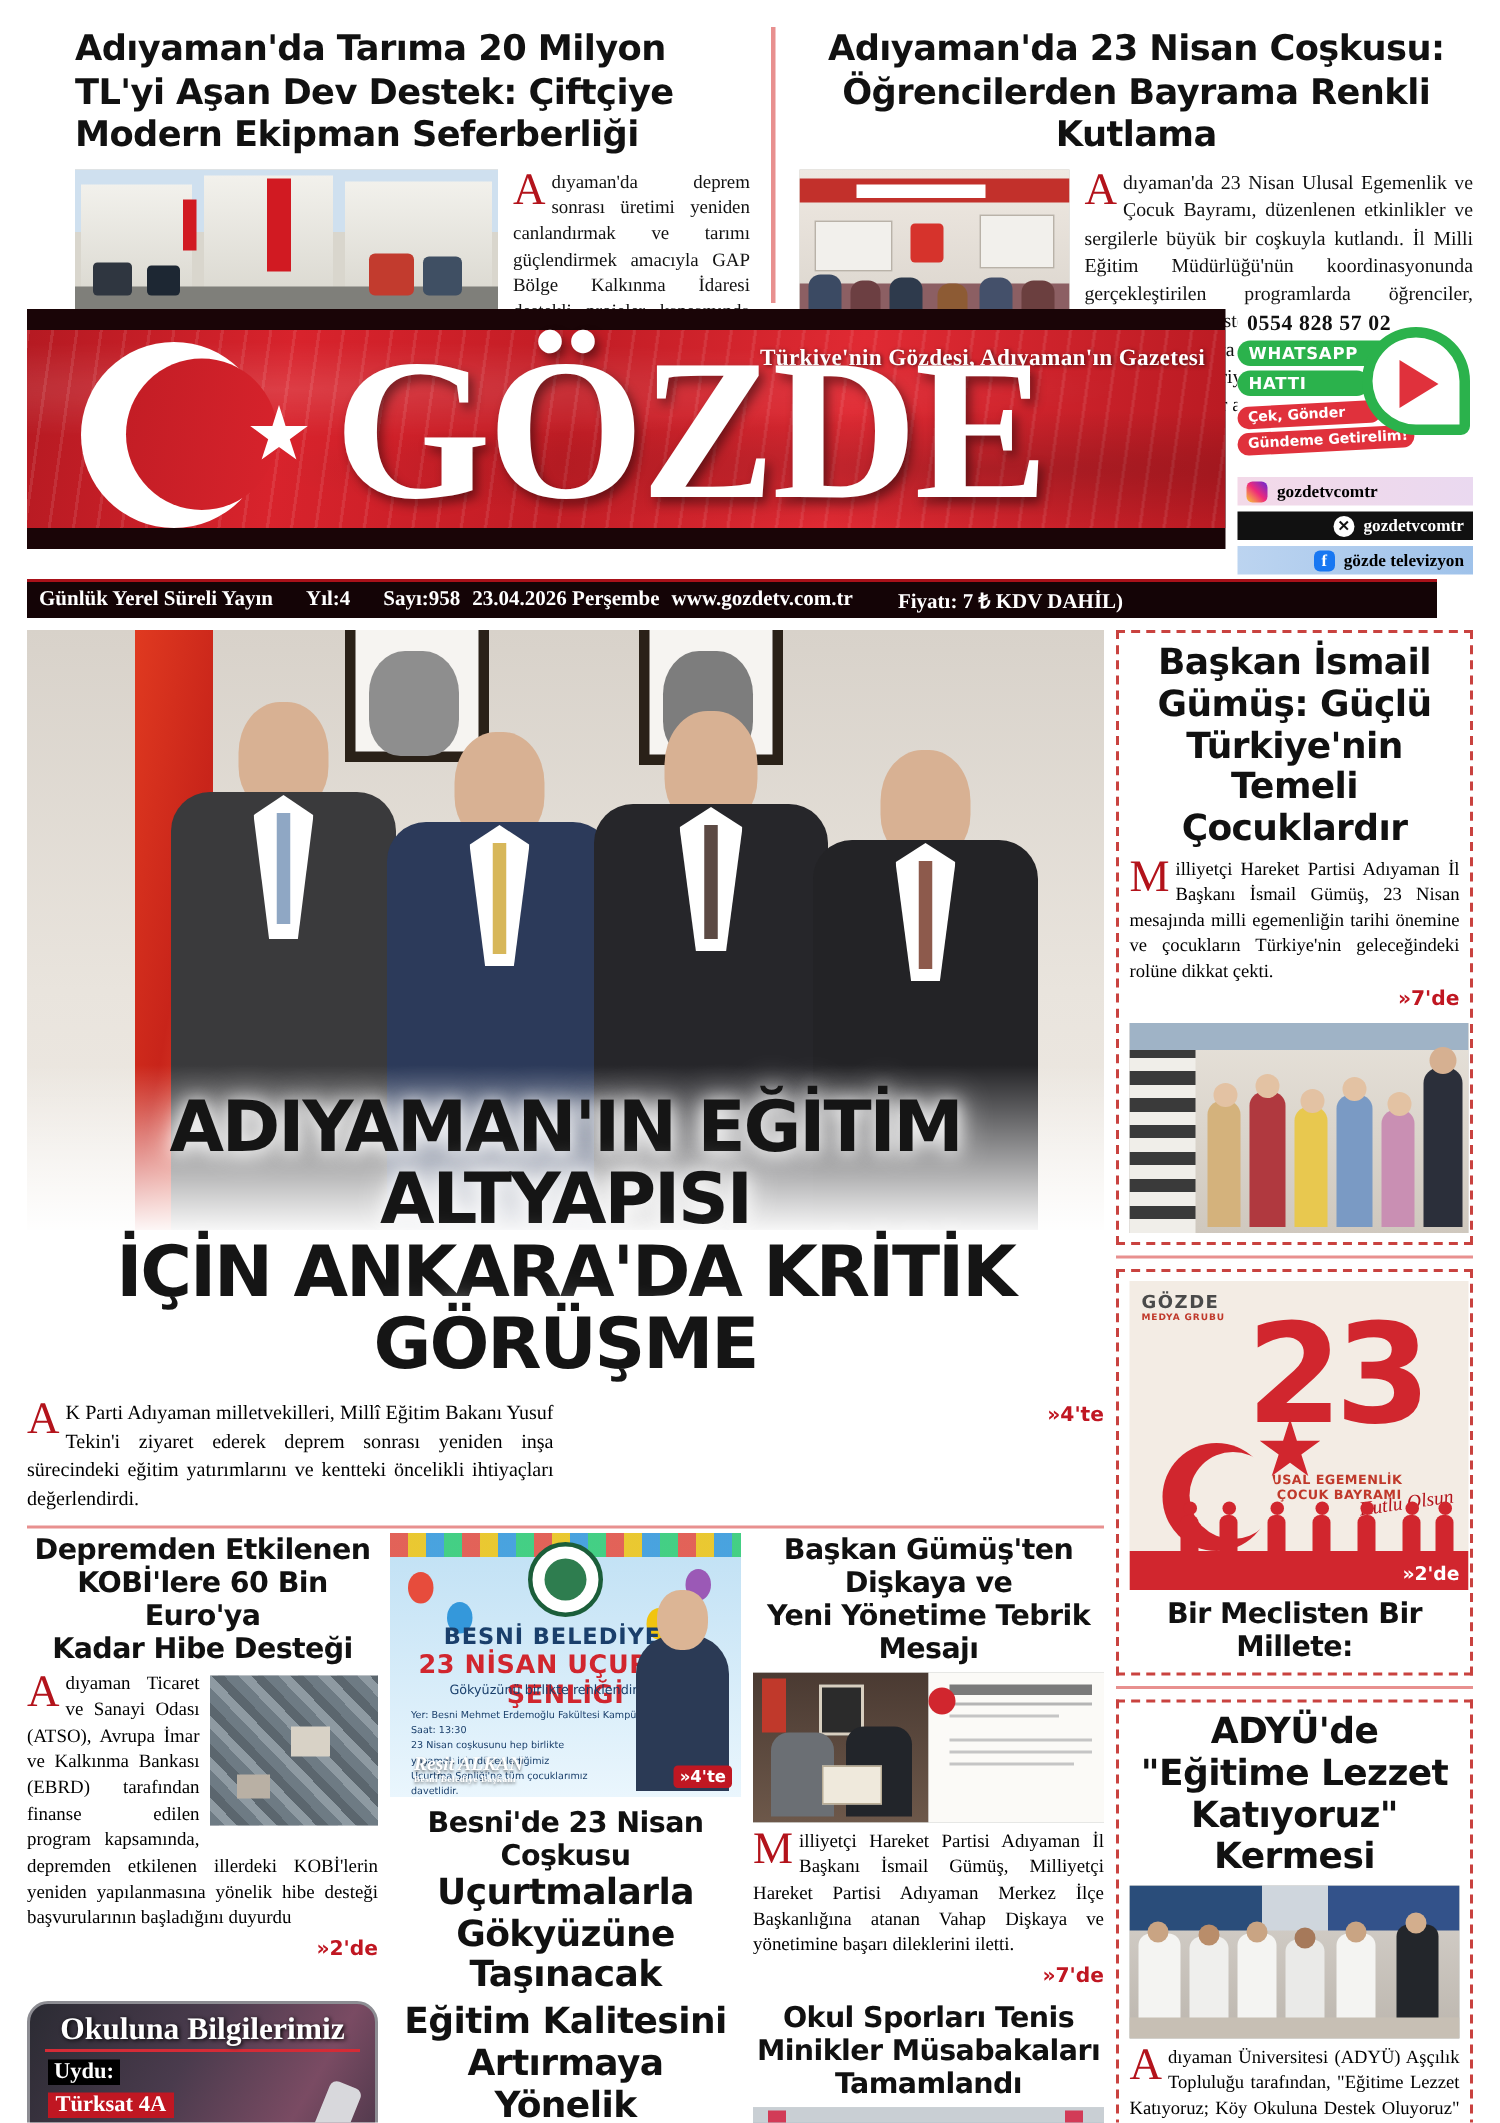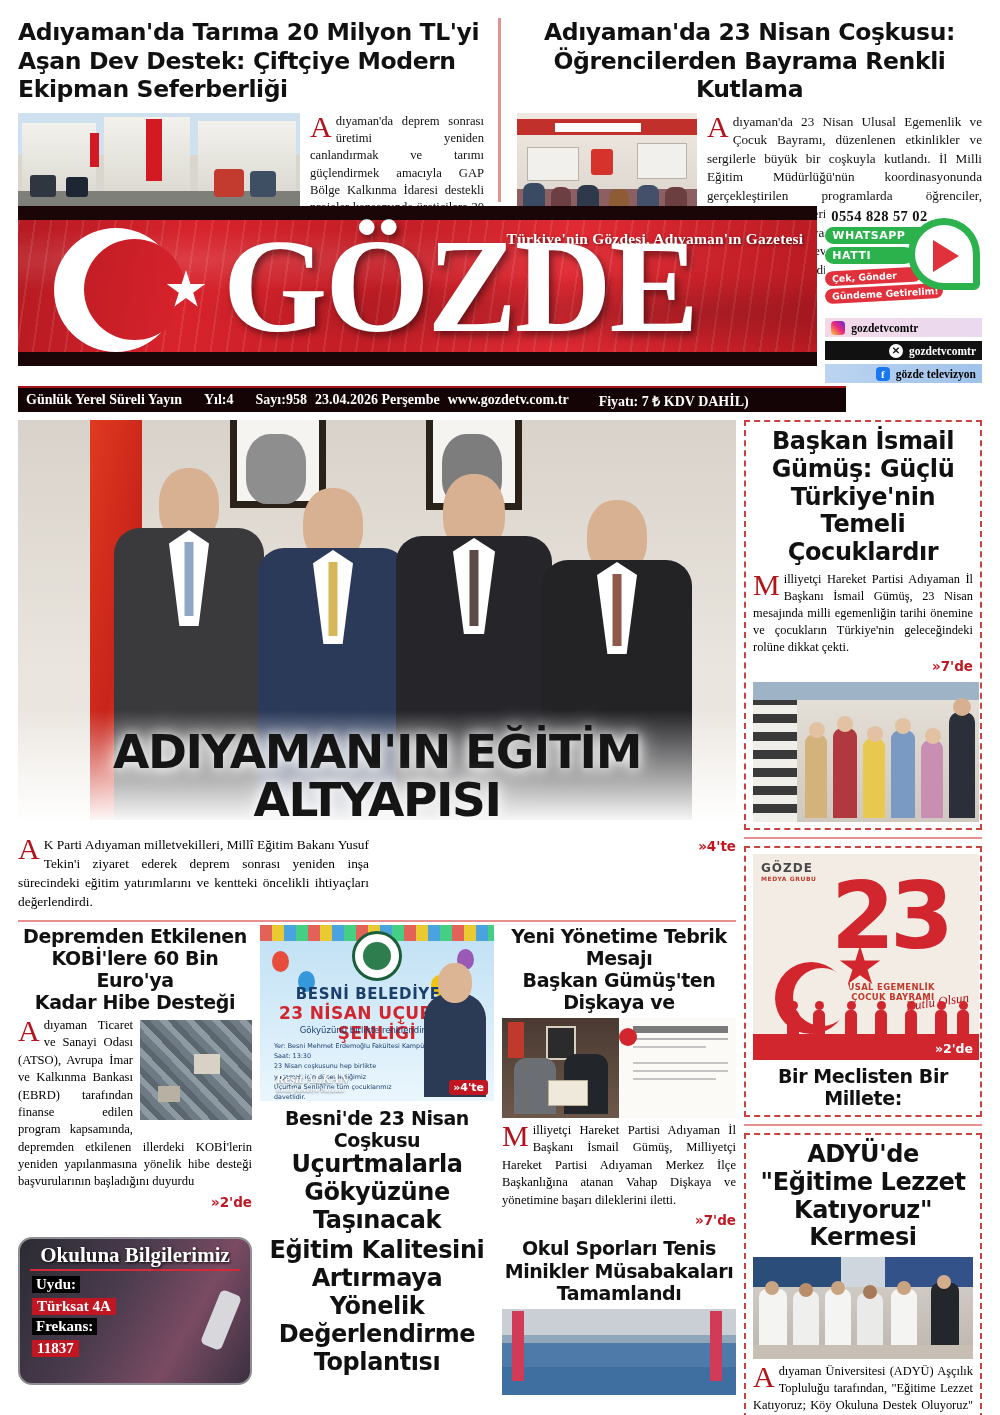--- a/index.html
+++ b/index.html
@@ -7,21 +7,21 @@
     width: 1000px; height: 1415px;
     background: #ffffff;
     font-family: "Liberation Serif", serif;
     overflow: hidden;
   }
   .page { position: relative; width: 1000px; height: 1415px; background:#fff; padding: 0; }
 
   
   .teaser-strip { display:flex; width:1000px; height:202px; padding: 18px 18px 0 18px; gap: 0; }
   .teaser { position: relative; }
-  .teaser.left { width: 492px; padding-right: 14px; border-right: 3px solid #e8908f; }
+  .teaser.left { width: 492px; padding-right: 14px; border-right: 3px solid #e8908f; margin-left: 32px; }
   .teaser.right { width: 490px; padding-left: 16px; }
   .teaser-head {
     font-family: "DejaVu Sans", sans-serif;
     font-weight: bold; color:#111; line-height: 1.22;
     letter-spacing: -0.4px;
   }
   .teaser.left .teaser-head { font-size: 23.5px; text-align:left; }
   .teaser.right .teaser-head { font-size: 23.5px; text-align:center; }
   .teaser-body { display:flex; margin-top: 9px; gap: 10px; }
   .teaser-photo { flex: 0 0 auto; background:#c9c9c4; position:relative; overflow:hidden; }
@@ -131,21 +131,21 @@
   .ico-ig { background: linear-gradient(45deg,#f9ce34,#ee2a7b,#6228d7); }
   .ico-x  { background:#fff; color:#111; font-size:10px; display:flex; align-items:center; justify-content:center; border-radius:50%; }
   .ico-fb { background:#1877f2; color:#fff; font-size:11px; font-weight:bold; display:flex; align-items:center; justify-content:center; font-family:"Liberation Serif",serif; }
 
   
   .infobar {
     margin: 3px 18px 0 18px; height: 26px; background:#140406;
     border-top: 2px solid #a81119;
     display:flex; align-items:center; color:#fff;
     font-family:"Liberation Serif", serif; font-weight:bold; font-size: 14px;
-    padding-left: 8px; width: 828px;
+    padding-left: 8px; width: 940px;
   }
   .infobar span { white-space:nowrap; }
   .ib-gap { width: 22px; display:inline-block; }
 
   
   .main { display:flex; padding: 8px 18px 0 18px; gap: 8px; }
   .col-left { width: 718px; }
   .col-right { width: 238px; }
 
   .lead-photo {
@@ -378,20 +378,21 @@
           <div class="head" style="top:0;width:60px;height:74px;"></div>
           <div class="body" style="top:60px;height:260px;background:#232326;"></div>
           <div class="shirt" style="top:62px;width:40px;height:92px;clip-path:polygon(50% 0,100% 14%,74% 100%,26% 100%,0 14%);"></div>
           <div class="tie" style="top:74px;height:72px;background:#8d5a4c;"></div>
         </div>
         <div class="ph" style="left:0;right:0;bottom:0;height:110px;background:linear-gradient(rgba(255,255,255,0),rgba(255,255,255,.96));"></div>
       </div>
 
       <div class="lead-headline">
         <div>ADIYAMAN'IN EĞİTİM ALTYAPISI</div>
+        <div>İÇİN ANKARA'DA KRİTİK GÖRÜŞME</div>
       </div>
 
       <div class="lead-sub">
         <div class="c">
           <span class="dropcap">A</span><span>K Parti Adıyaman milletvekilleri, Millî Eğitim Bakanı Yusuf Tekin'i ziyaret ederek deprem sonrası yeniden inşa sürecindeki eğitim yatırımlarını ve kentteki öncelikli ihtiyaçları değerlendirdi.</span>
         </div>
         <div class="c">
           <span class="jump jump-r">»4'te</span>
         </div>
       </div>
@@ -438,22 +439,22 @@
               <span>Reşit ALKAN</span>
               <small>Besni Belediye Başkanı</small>
             </div>
             <div class="jumpb">»4'te</div>
           </div>
           <div class="card-head" style="margin-top:6px">Besni'de 23 Nisan Coşkusu</div>
           <div class="card-head sm">Uçurtmalarla Gökyüzüne Taşınacak</div>
         </div>
 
         <div class="card">
+          <div class="card-head">Başkan Gümüş'ten Dişkaya ve</div>
           <div class="card-head">Yeni Yönetime Tebrik Mesajı</div>
-          <div class="card-head">Başkan Gümüş'ten Dişkaya ve</div>
           <div class="card-photo" style="height:100px;">
             <div class="ph" style="left:0;top:0;width:50%;bottom:0;background:linear-gradient(#4a3a32,#6d584a);"></div>
             <div class="ph" style="left:6px;top:4px;width:16px;height:36px;background:#c0392b;"></div>
             <div class="ph" style="left:44px;top:8px;width:30px;height:34px;background:#2b2b2b;border:2px solid #d8cfc0;"></div>
             <div class="ph" style="left:12px;top:40px;width:42px;height:56px;background:#6b6f74;border-radius:12px 12px 0 0;"></div>
             <div class="ph" style="left:62px;top:36px;width:44px;height:60px;background:#22252a;border-radius:12px 12px 0 0;"></div>
             <div class="ph" style="left:46px;top:62px;width:40px;height:26px;background:#efe9dc;border:1px solid #b9ad96;"></div>
             <div class="ph" style="left:50%;top:0;right:0;bottom:0;background:#fbfaf7;"></div>
             <div class="ph" style="left:56%;top:8px;right:8px;height:7px;background:#7a7a7a;"></div>
             <div class="ph" style="left:56%;top:20px;right:8px;height:2px;background:#b5b5b5;"></div>

